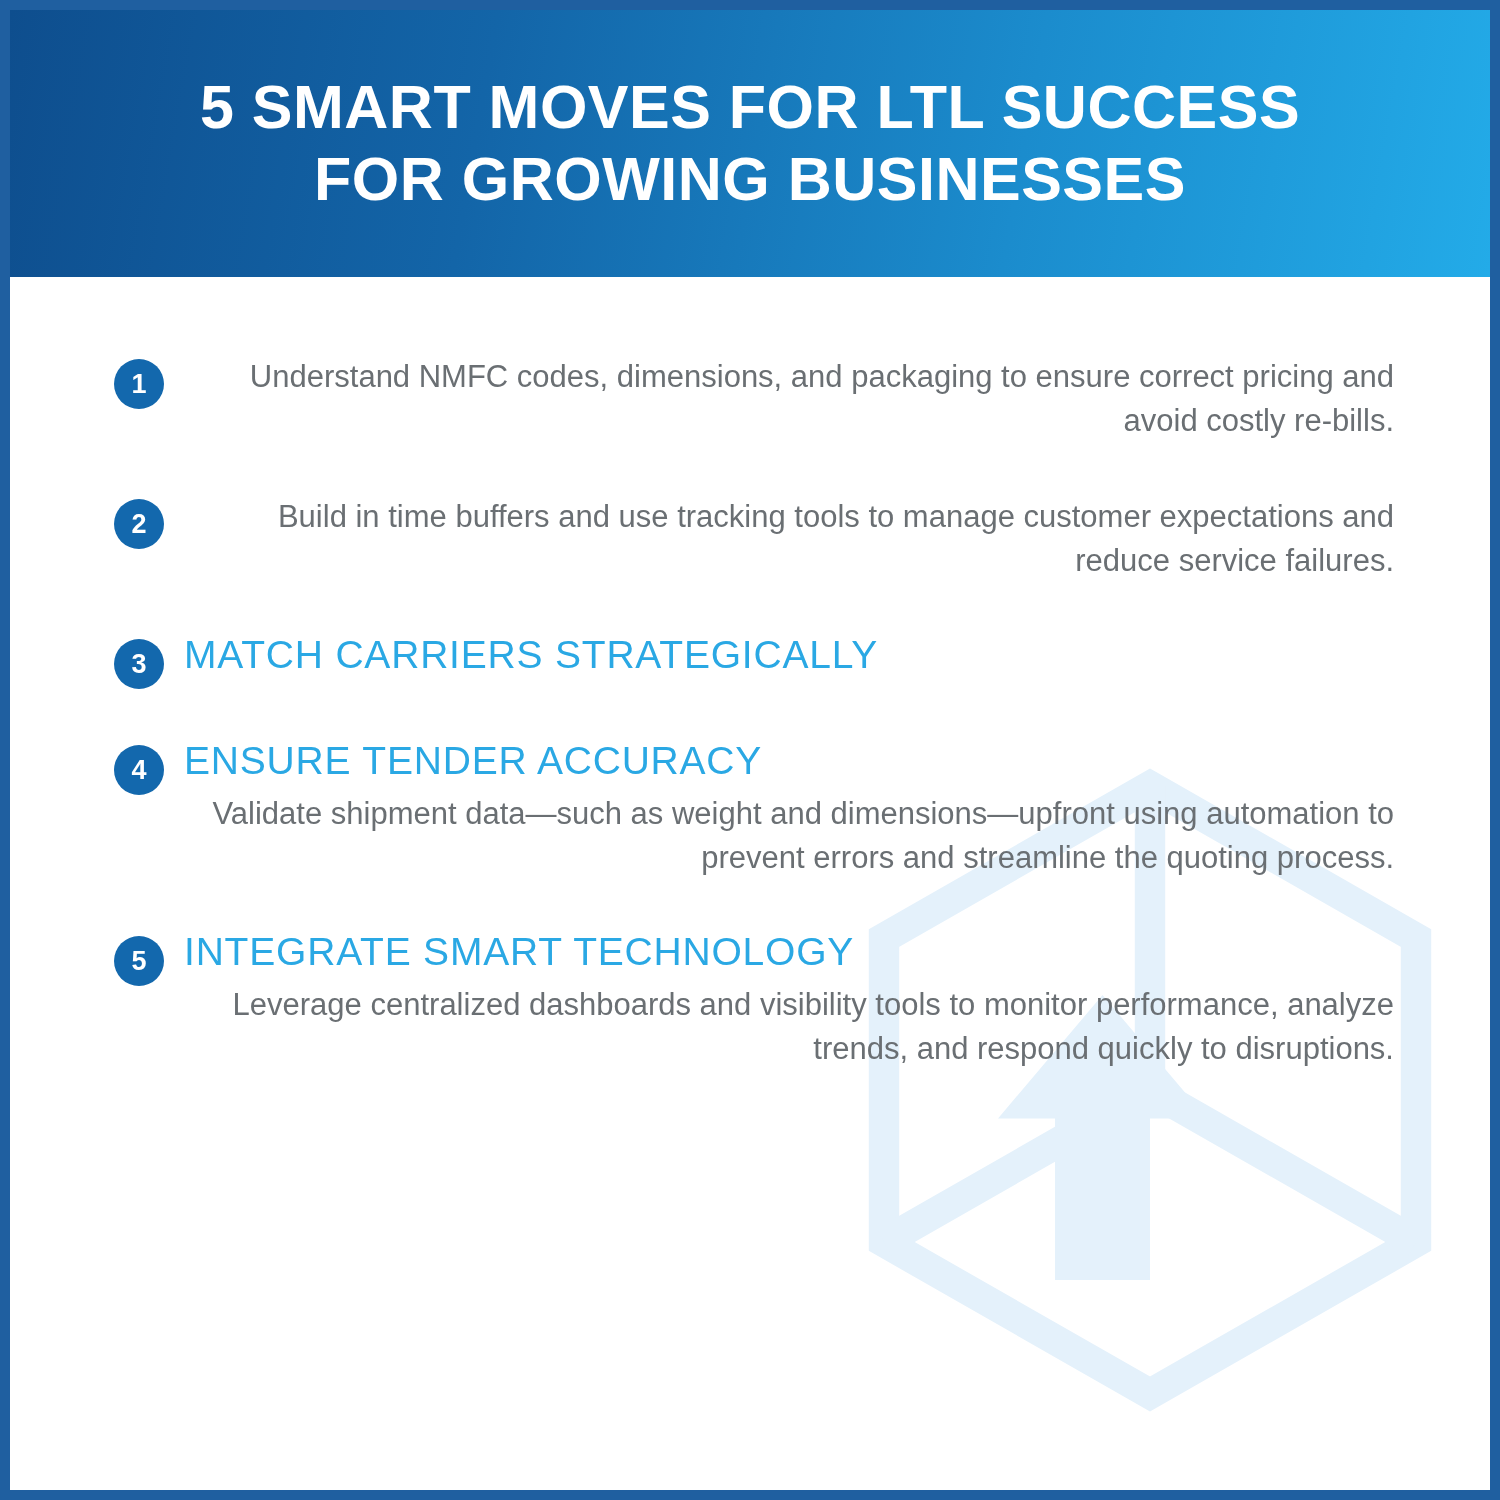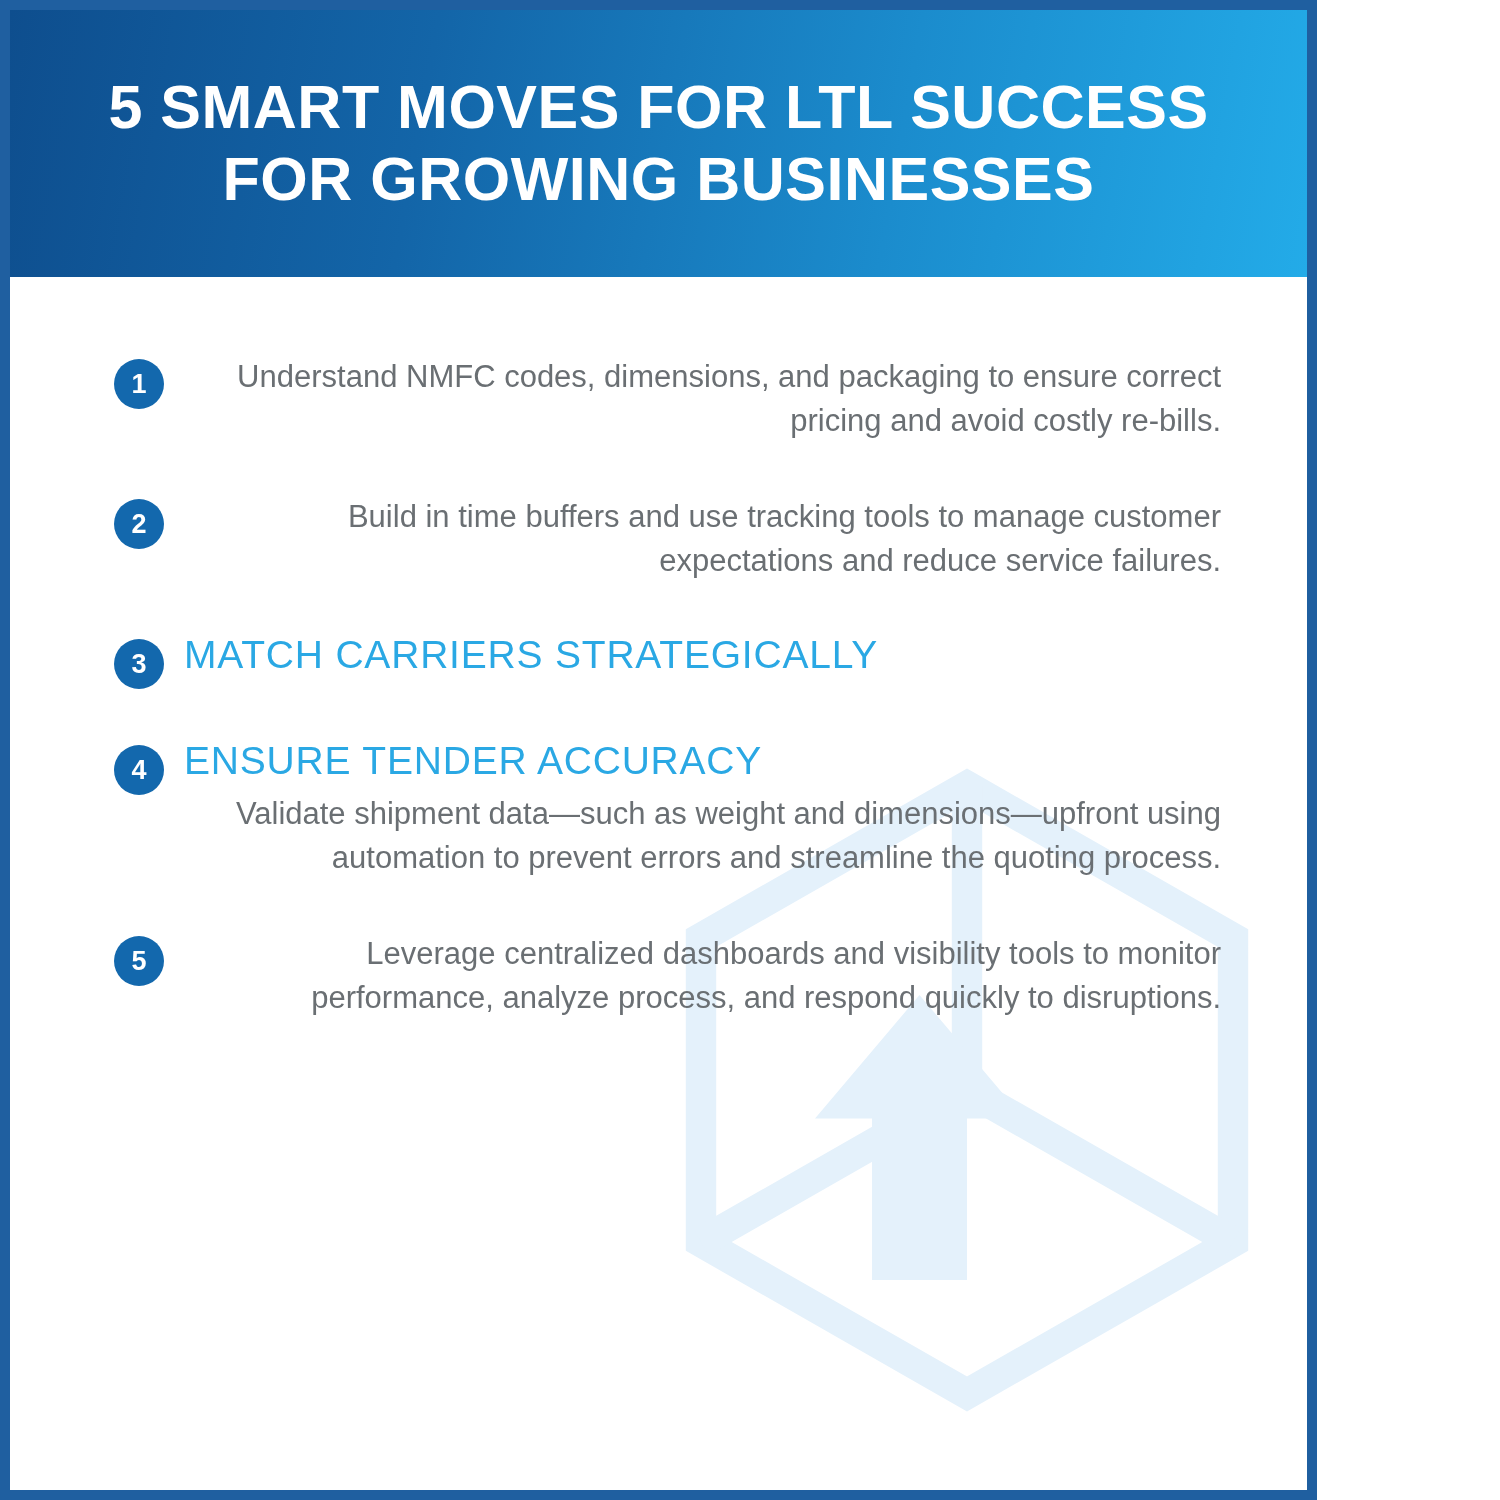--- a/index.html
+++ b/index.html
@@ -6,21 +6,21 @@
 
   html, body {
     width: 1500px;
     height: 1500px;
     background: #ffffff;
     font-family: "Liberation Sans", sans-serif;
   }
 
   #infographic {
     position: relative;
-    width: 1317px;
+    width: 1500px;
     height: 1500px;
     background: #ffffff;
     border: 10px solid #1f5fa0;
     overflow: hidden;
   }
 
   
   .header {
     position: relative;
     width: 100%;
@@ -151,18 +151,19 @@
       <div class="badge">4</div>
       <div class="item-text">
         <div class="item-heading">ENSURE TENDER ACCURACY</div>
         <div class="item-body">Validate shipment data—such as weight and dimensions—upfront using automation to prevent errors and streamline the quoting process.</div>
       </div>
     </div>
 
     <div class="item">
       <div class="badge">5</div>
       <div class="item-text">
-        <div class="item-body">Leverage centralized dashboards and visibility tools to monitor performance, analyze process, and respond quickly to disruptions.</div>
+        <div class="item-heading">INTEGRATE SMART TECHNOLOGY</div>
+        <div class="item-body">Leverage centralized dashboards and visibility tools to monitor performance, analyze trends, and respond quickly to disruptions.</div>
       </div>
     </div>
 
   </div>
 </div>
 
 </body></html>

